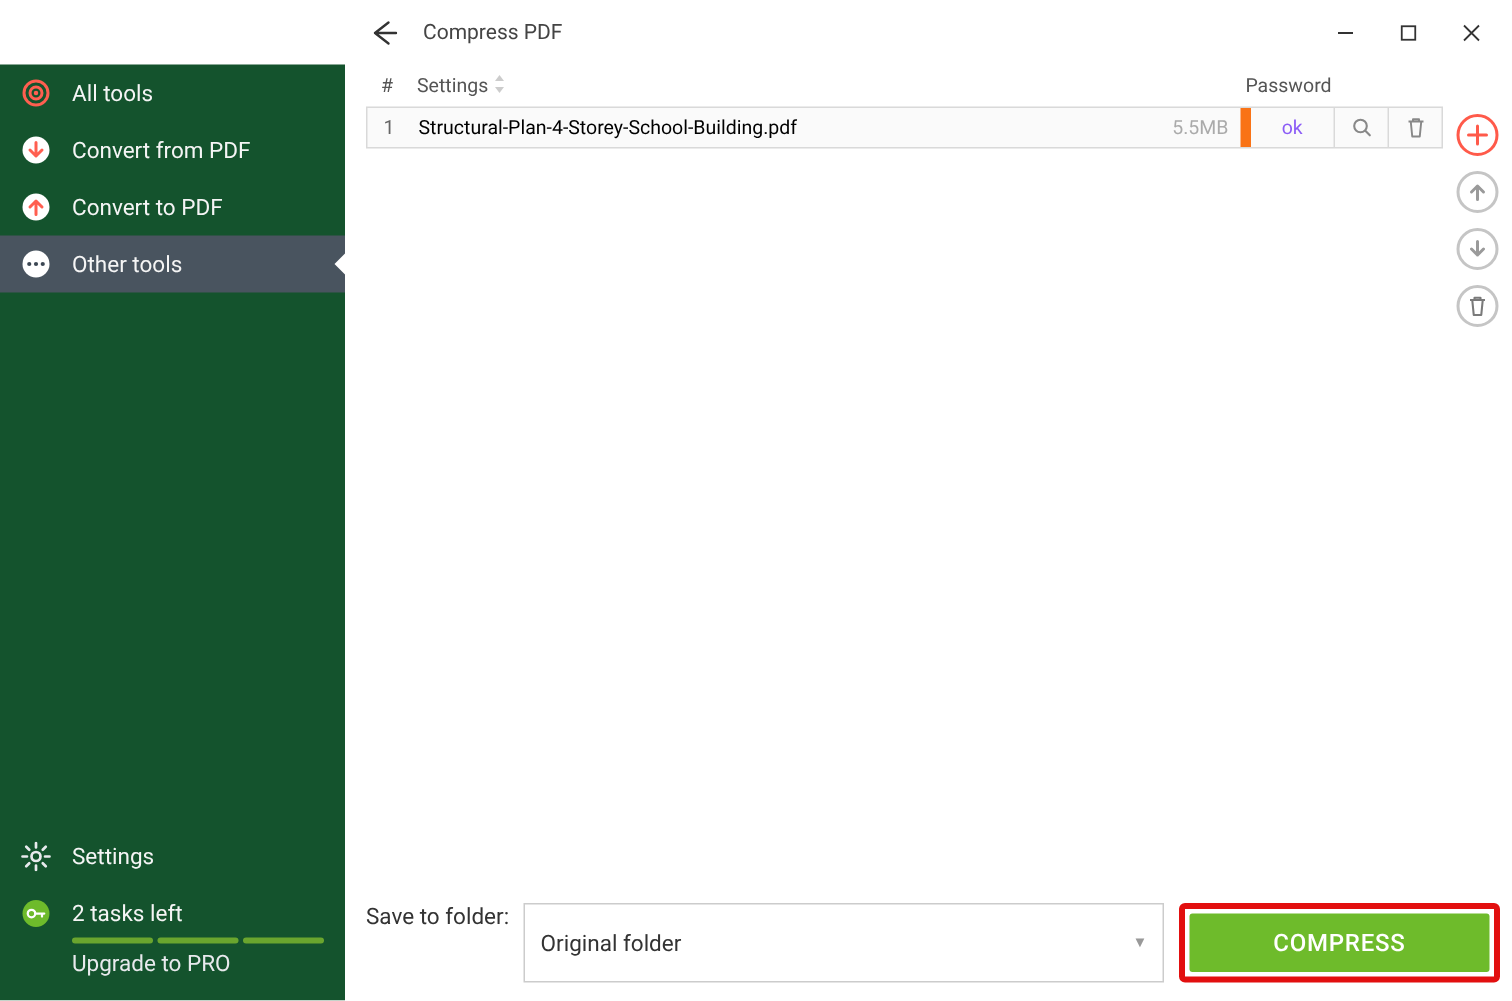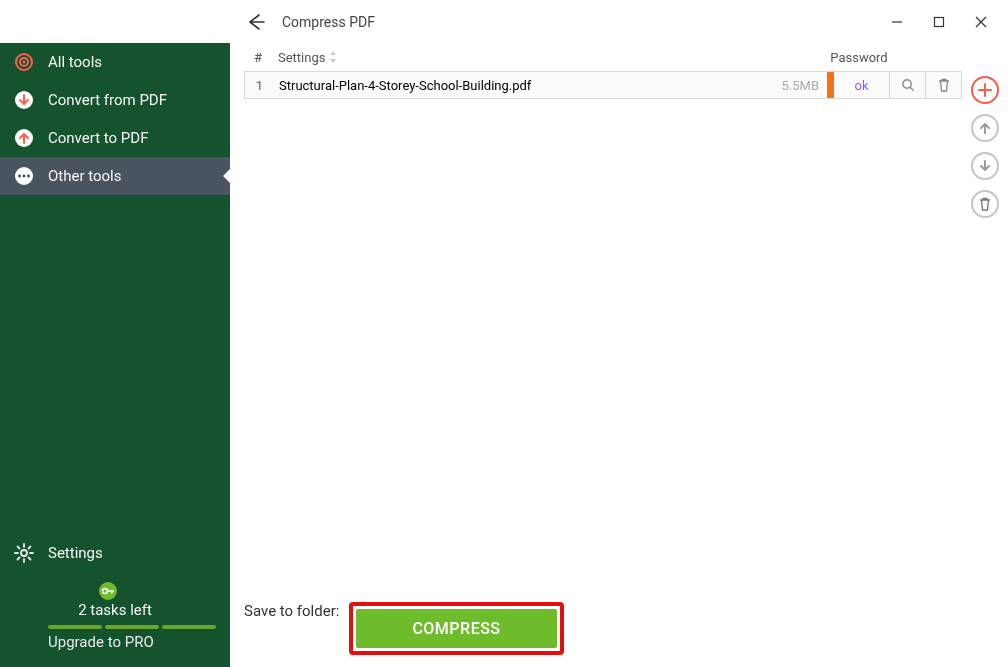--- a/index.html
+++ b/index.html
@@ -102,21 +102,21 @@
   <div class="sidebar-bottom">
     <div class="sidebar-item">
       <span class="sidebar-icon">
         <svg width="20" height="20" viewBox="0 0 20 20">
             <circle cx="10" cy="10" r="3" fill="none" stroke="#e8eaed" stroke-width="1.8"></circle>
             <path d="M10 1 v3 M10 16 v3 M1 10 h3 M16 10 h3 M3.5 3.5 l2 2 M14.5 14.5 l2 2 M16.5 3.5 l-2 2 M5.5 14.5 l-2 2" stroke="#e8eaed" stroke-width="1.8" stroke-linecap="round"></path>
           </svg>
       </span>
       <span>Settings</span>
     </div>
-    <div class="sidebar-item" style="padding-bottom:2px;flex-direction:column;">
+    <div class="sidebar-item" style="padding-bottom:2px;">
       <span class="sidebar-icon">
         <svg width="20" height="20" viewBox="0 0 20 20">
             <circle cx="10" cy="10" r="9" fill="#6ebb2b"></circle>
             <circle cx="7" cy="10" r="2.5" fill="none" stroke="#fff" stroke-width="1.5"></circle>
             <path d="M9.5 10 h6 M14 10 v2" stroke="#fff" stroke-width="1.5" stroke-linecap="round"></path>
           </svg>
       </span>
       <span>2 tasks left</span>
     </div>
     <div class="task-bars">
@@ -214,17 +214,21 @@
       <div class="circ-btn">
         <svg width="14" height="14" viewBox="0 0 14 14">
             <path d="M2 3 h10 M5 3 V1.5 h4 V3 M3.5 3 l1 10 h5 l1 -10" fill="none" stroke="#7a7a7a" stroke-width="1.4" stroke-linejoin="round"></path>
           </svg>
       </div>
     </div>
   </div>
 
   <div class="bottom-bar">
     <span class="save-label">Save to folder:</span>
+    <div class="folder-select">
+      <span>Original folder</span>
+      <span class="dropdown-caret">▼</span>
+    </div>
     <div class="compress-highlight">
       <button class="compress-btn">COMPRESS</button>
     </div>
   </div>
 </div>
 
 </body></html>

